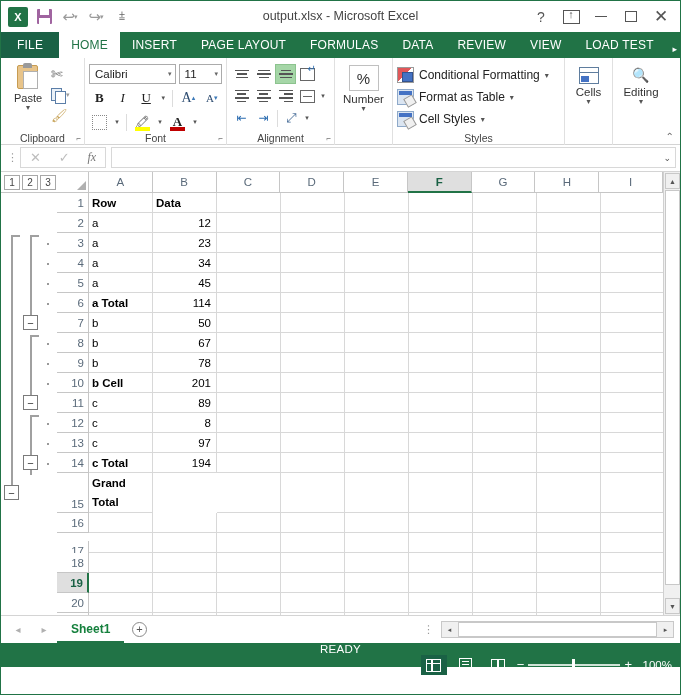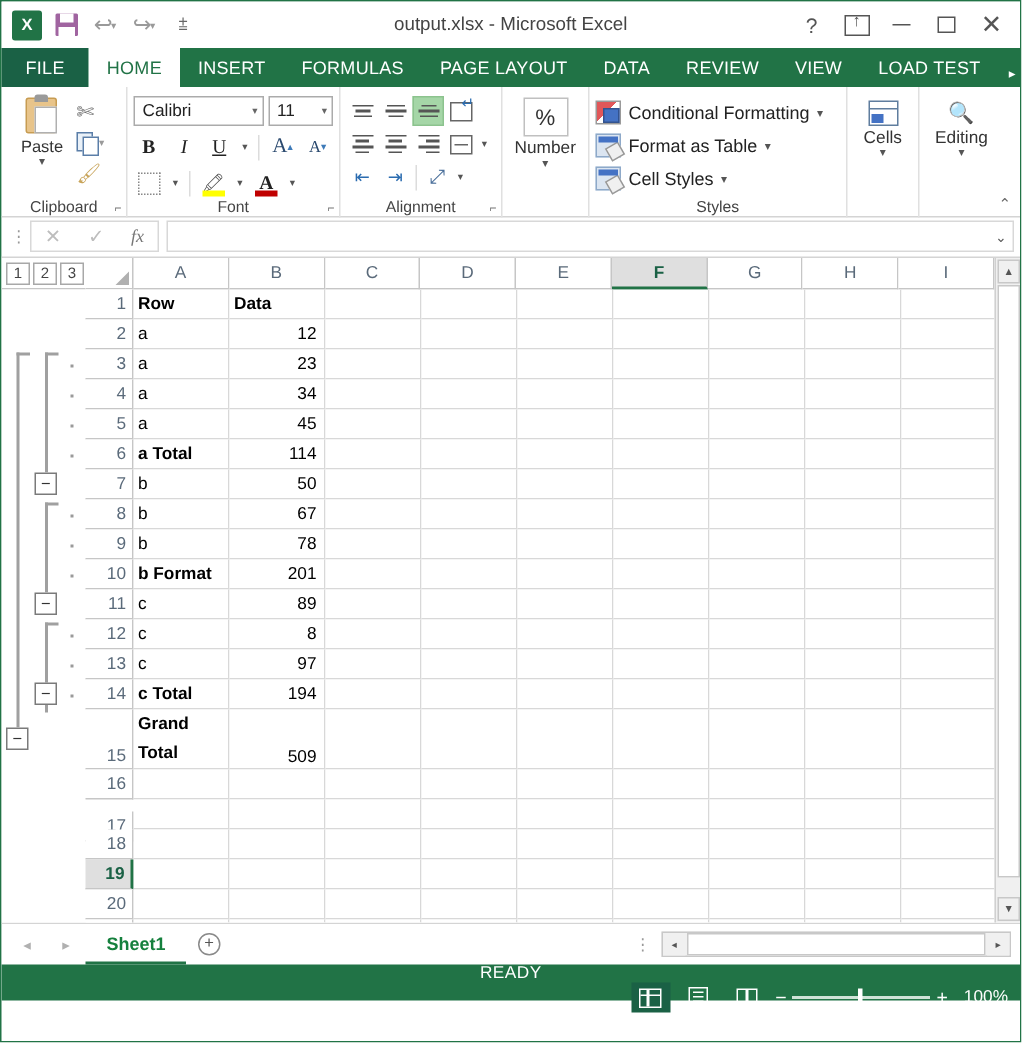--- a/index.html
+++ b/index.html
@@ -453,22 +453,22 @@
       <div class="win-btn close">
           <span>✕</span>
         </div>
     </div>
   </div>
 
   <div class="tabbar">
     <div class="tab file">FILE</div>
     <div class="tab active">HOME</div>
     <div class="tab">INSERT</div>
+    <div class="tab">PAGE LAYOUT</div>
     <div class="tab">FORMULAS</div>
-    <div class="tab">PAGE LAYOUT</div>
     <div class="tab">DATA</div>
     <div class="tab">REVIEW</div>
     <div class="tab">VIEW</div>
     <div class="tab">LOAD TEST</div>
     <div class="tab-overflow">▸</div>
   </div>
 
   <div class="ribbon">
 
     <div class="rgroup" style="width:84px">
@@ -774,21 +774,21 @@
 
           <div class="cell bold" style="left:0px;top:0px;width:64px;height:20px">Row</div>
           <div class="cell" style="left:0px;top:20px;width:64px;height:20px">a</div>
           <div class="cell" style="left:0px;top:40px;width:64px;height:20px">a</div>
           <div class="cell" style="left:0px;top:60px;width:64px;height:20px">a</div>
           <div class="cell" style="left:0px;top:80px;width:64px;height:20px">a</div>
           <div class="cell bold" style="left:0px;top:100px;width:64px;height:20px">a Total</div>
           <div class="cell" style="left:0px;top:120px;width:64px;height:20px">b</div>
           <div class="cell" style="left:0px;top:140px;width:64px;height:20px">b</div>
           <div class="cell" style="left:0px;top:160px;width:64px;height:20px">b</div>
-          <div class="cell bold" style="left:0px;top:180px;width:64px;height:20px">b Format</div>
+          <div class="cell bold" style="left:0px;top:180px;width:64px;height:20px">b Cell</div>
           <div class="cell" style="left:0px;top:200px;width:64px;height:20px">c</div>
           <div class="cell" style="left:0px;top:220px;width:64px;height:20px">c</div>
           <div class="cell" style="left:0px;top:240px;width:64px;height:20px">c</div>
           <div class="cell bold" style="left:0px;top:260px;width:64px;height:20px">c Total</div>
           <div class="cell bold wrap" style="left:0px;top:280px;width:64px;height:40px">Grand Total</div>
           <div class="cell" style="left:0px;top:320px;width:64px;height:20px"></div>
           <div class="cell" style="left:0px;top:340px;width:64px;height:20px"></div>
           <div class="cell" style="left:0px;top:360px;width:64px;height:20px"></div>
           <div class="cell" style="left:0px;top:380px;width:64px;height:20px"></div>
           <div class="cell" style="left:0px;top:400px;width:64px;height:20px"></div>
@@ -801,21 +801,20 @@
           <div class="cell num" style="left:64px;top:80px;width:64px;height:20px">45</div>
           <div class="cell num" style="left:64px;top:100px;width:64px;height:20px">114</div>
           <div class="cell num" style="left:64px;top:120px;width:64px;height:20px">50</div>
           <div class="cell num" style="left:64px;top:140px;width:64px;height:20px">67</div>
           <div class="cell num" style="left:64px;top:160px;width:64px;height:20px">78</div>
           <div class="cell num" style="left:64px;top:180px;width:64px;height:20px">201</div>
           <div class="cell num" style="left:64px;top:200px;width:64px;height:20px">89</div>
           <div class="cell num" style="left:64px;top:220px;width:64px;height:20px">8</div>
           <div class="cell num" style="left:64px;top:240px;width:64px;height:20px">97</div>
           <div class="cell num" style="left:64px;top:260px;width:64px;height:20px">194</div>
-          <div class="cell num" style="left:64px;top:280px;width:64px;height:40px;align-items:flex-end;padding-bottom:1px">509</div>
           <div class="cell num" style="left:64px;top:320px;width:64px;height:20px"></div>
           <div class="cell num" style="left:64px;top:340px;width:64px;height:20px"></div>
           <div class="cell num" style="left:64px;top:360px;width:64px;height:20px"></div>
           <div class="cell num" style="left:64px;top:380px;width:64px;height:20px"></div>
           <div class="cell num" style="left:64px;top:400px;width:64px;height:20px"></div>
           <div class="cell num" style="left:64px;top:420px;width:64px;height:20px"></div>
 
           <div class="cell" style="left:128px;top:0px;width:64px;height:20px"></div>
           <div class="cell" style="left:192px;top:0px;width:64px;height:20px"></div>
           <div class="cell" style="left:256px;top:0px;width:64px;height:20px"></div>

